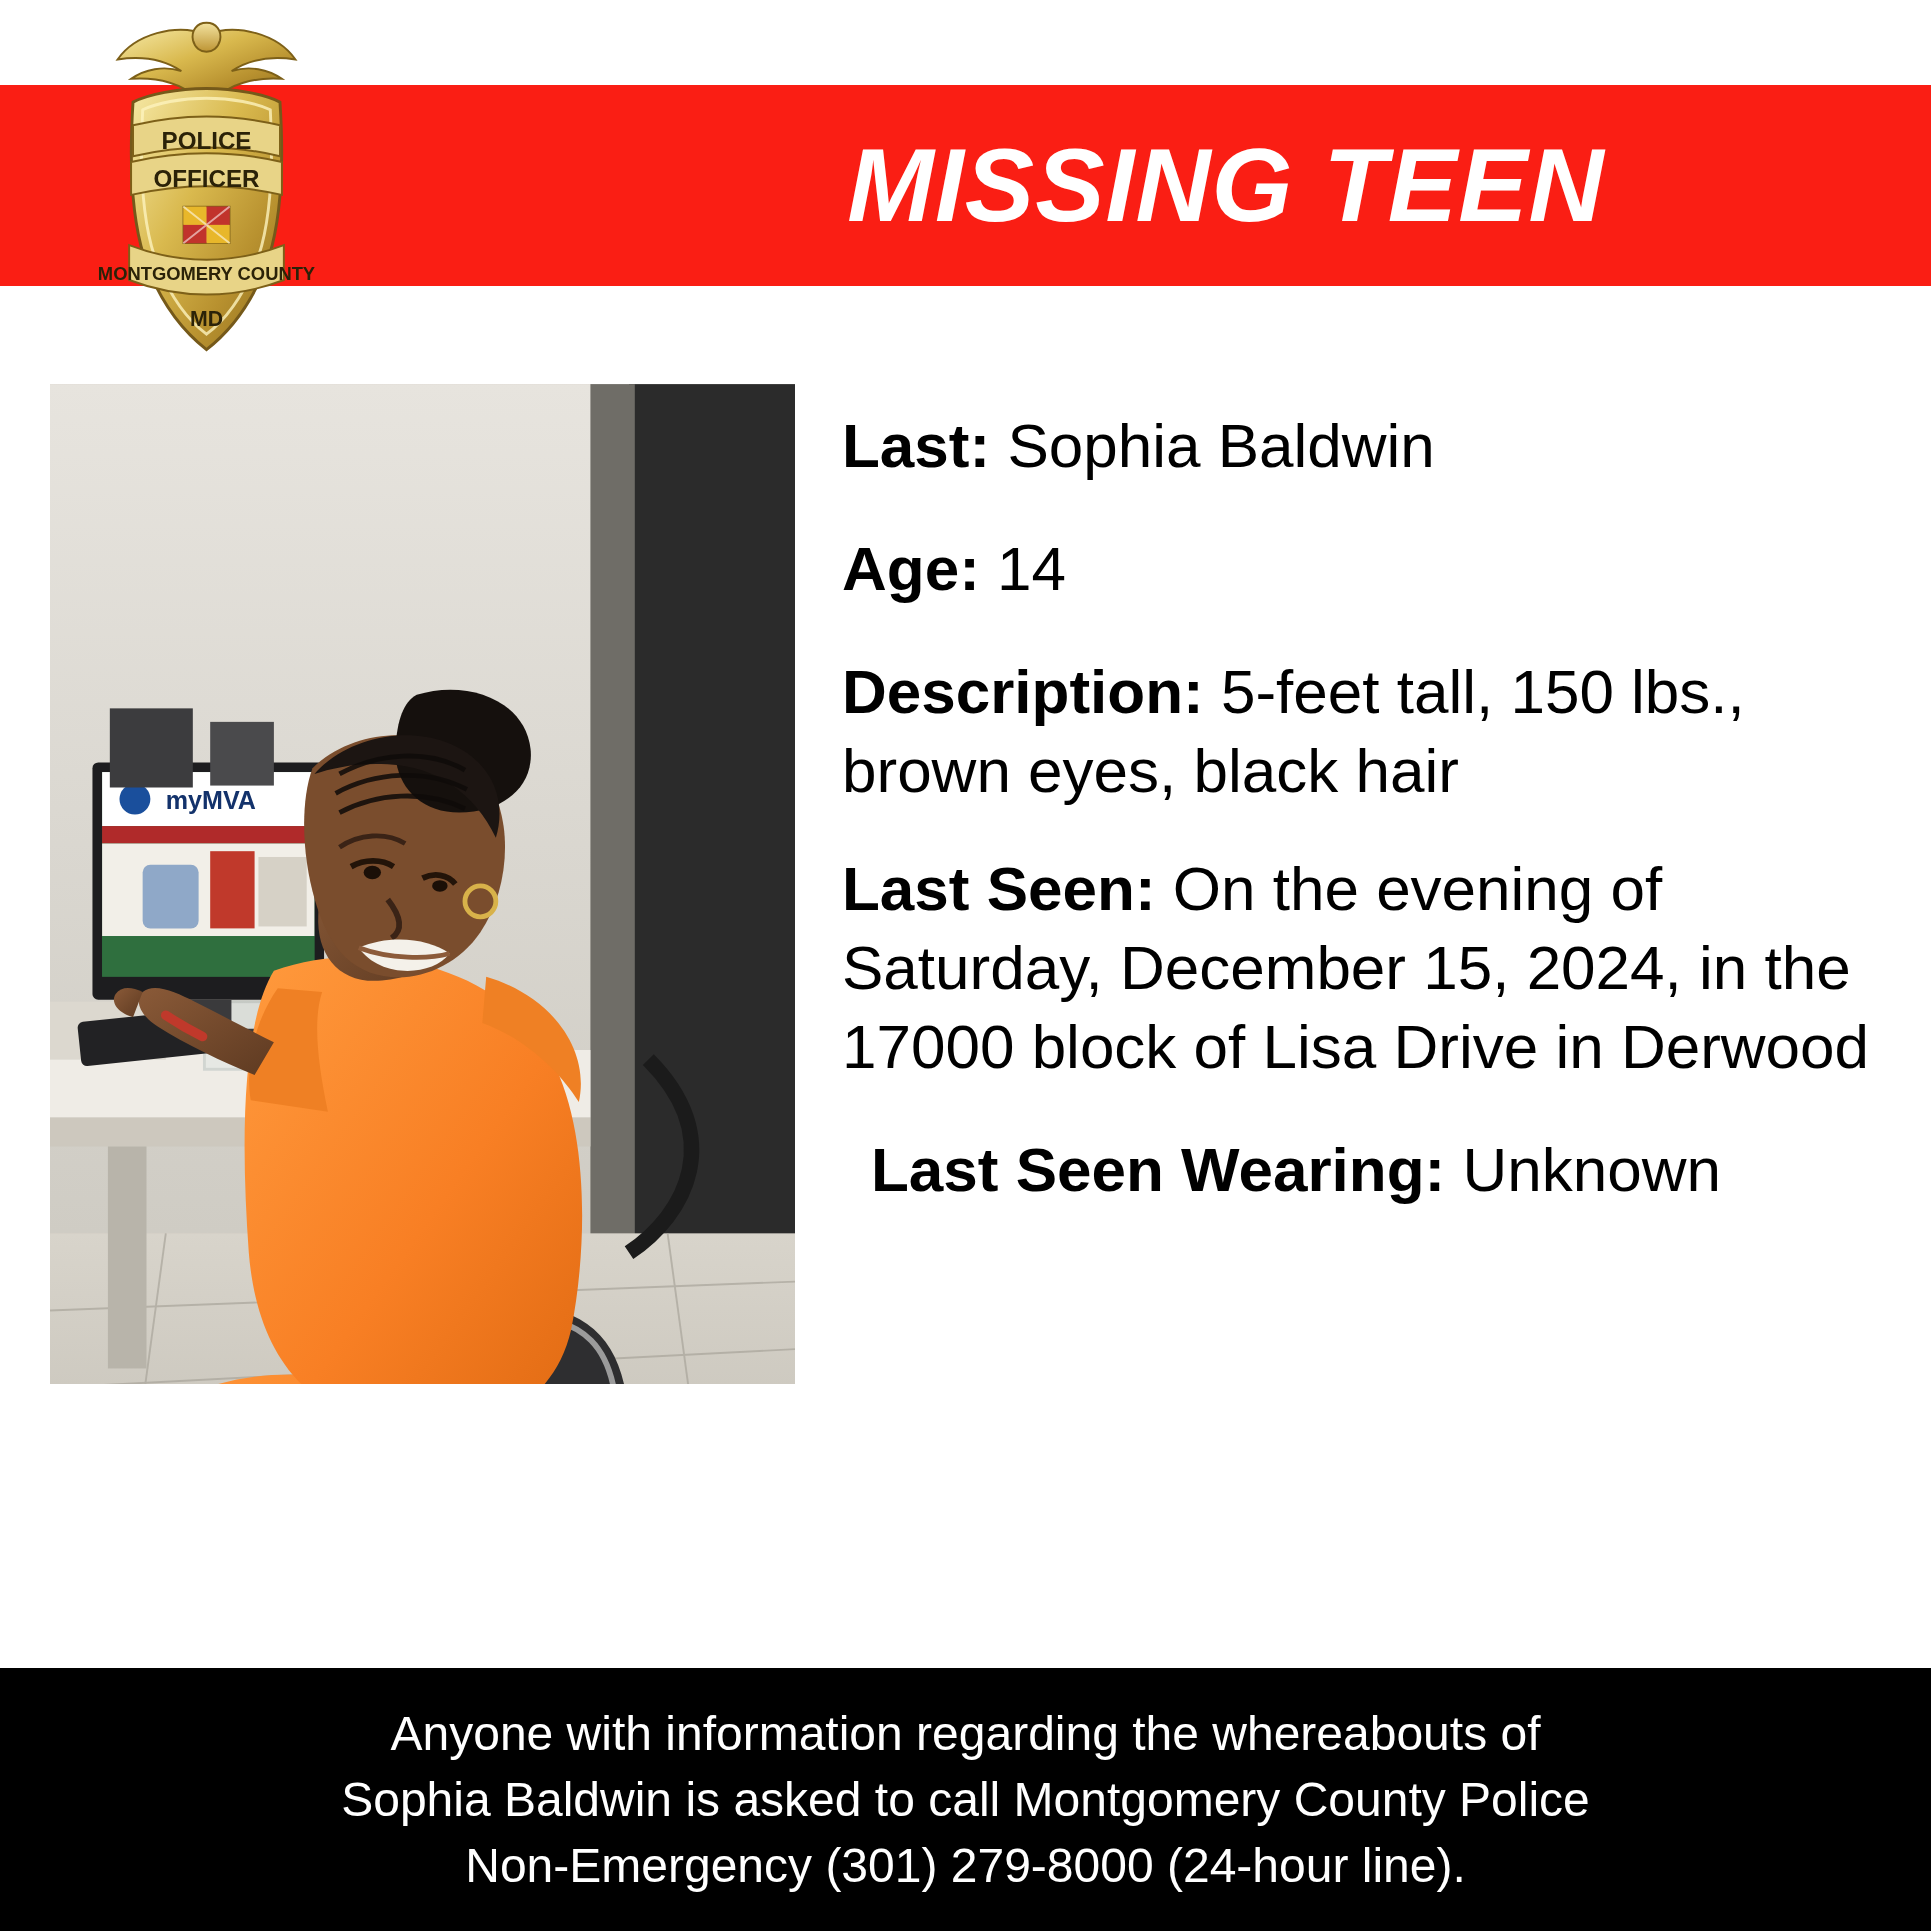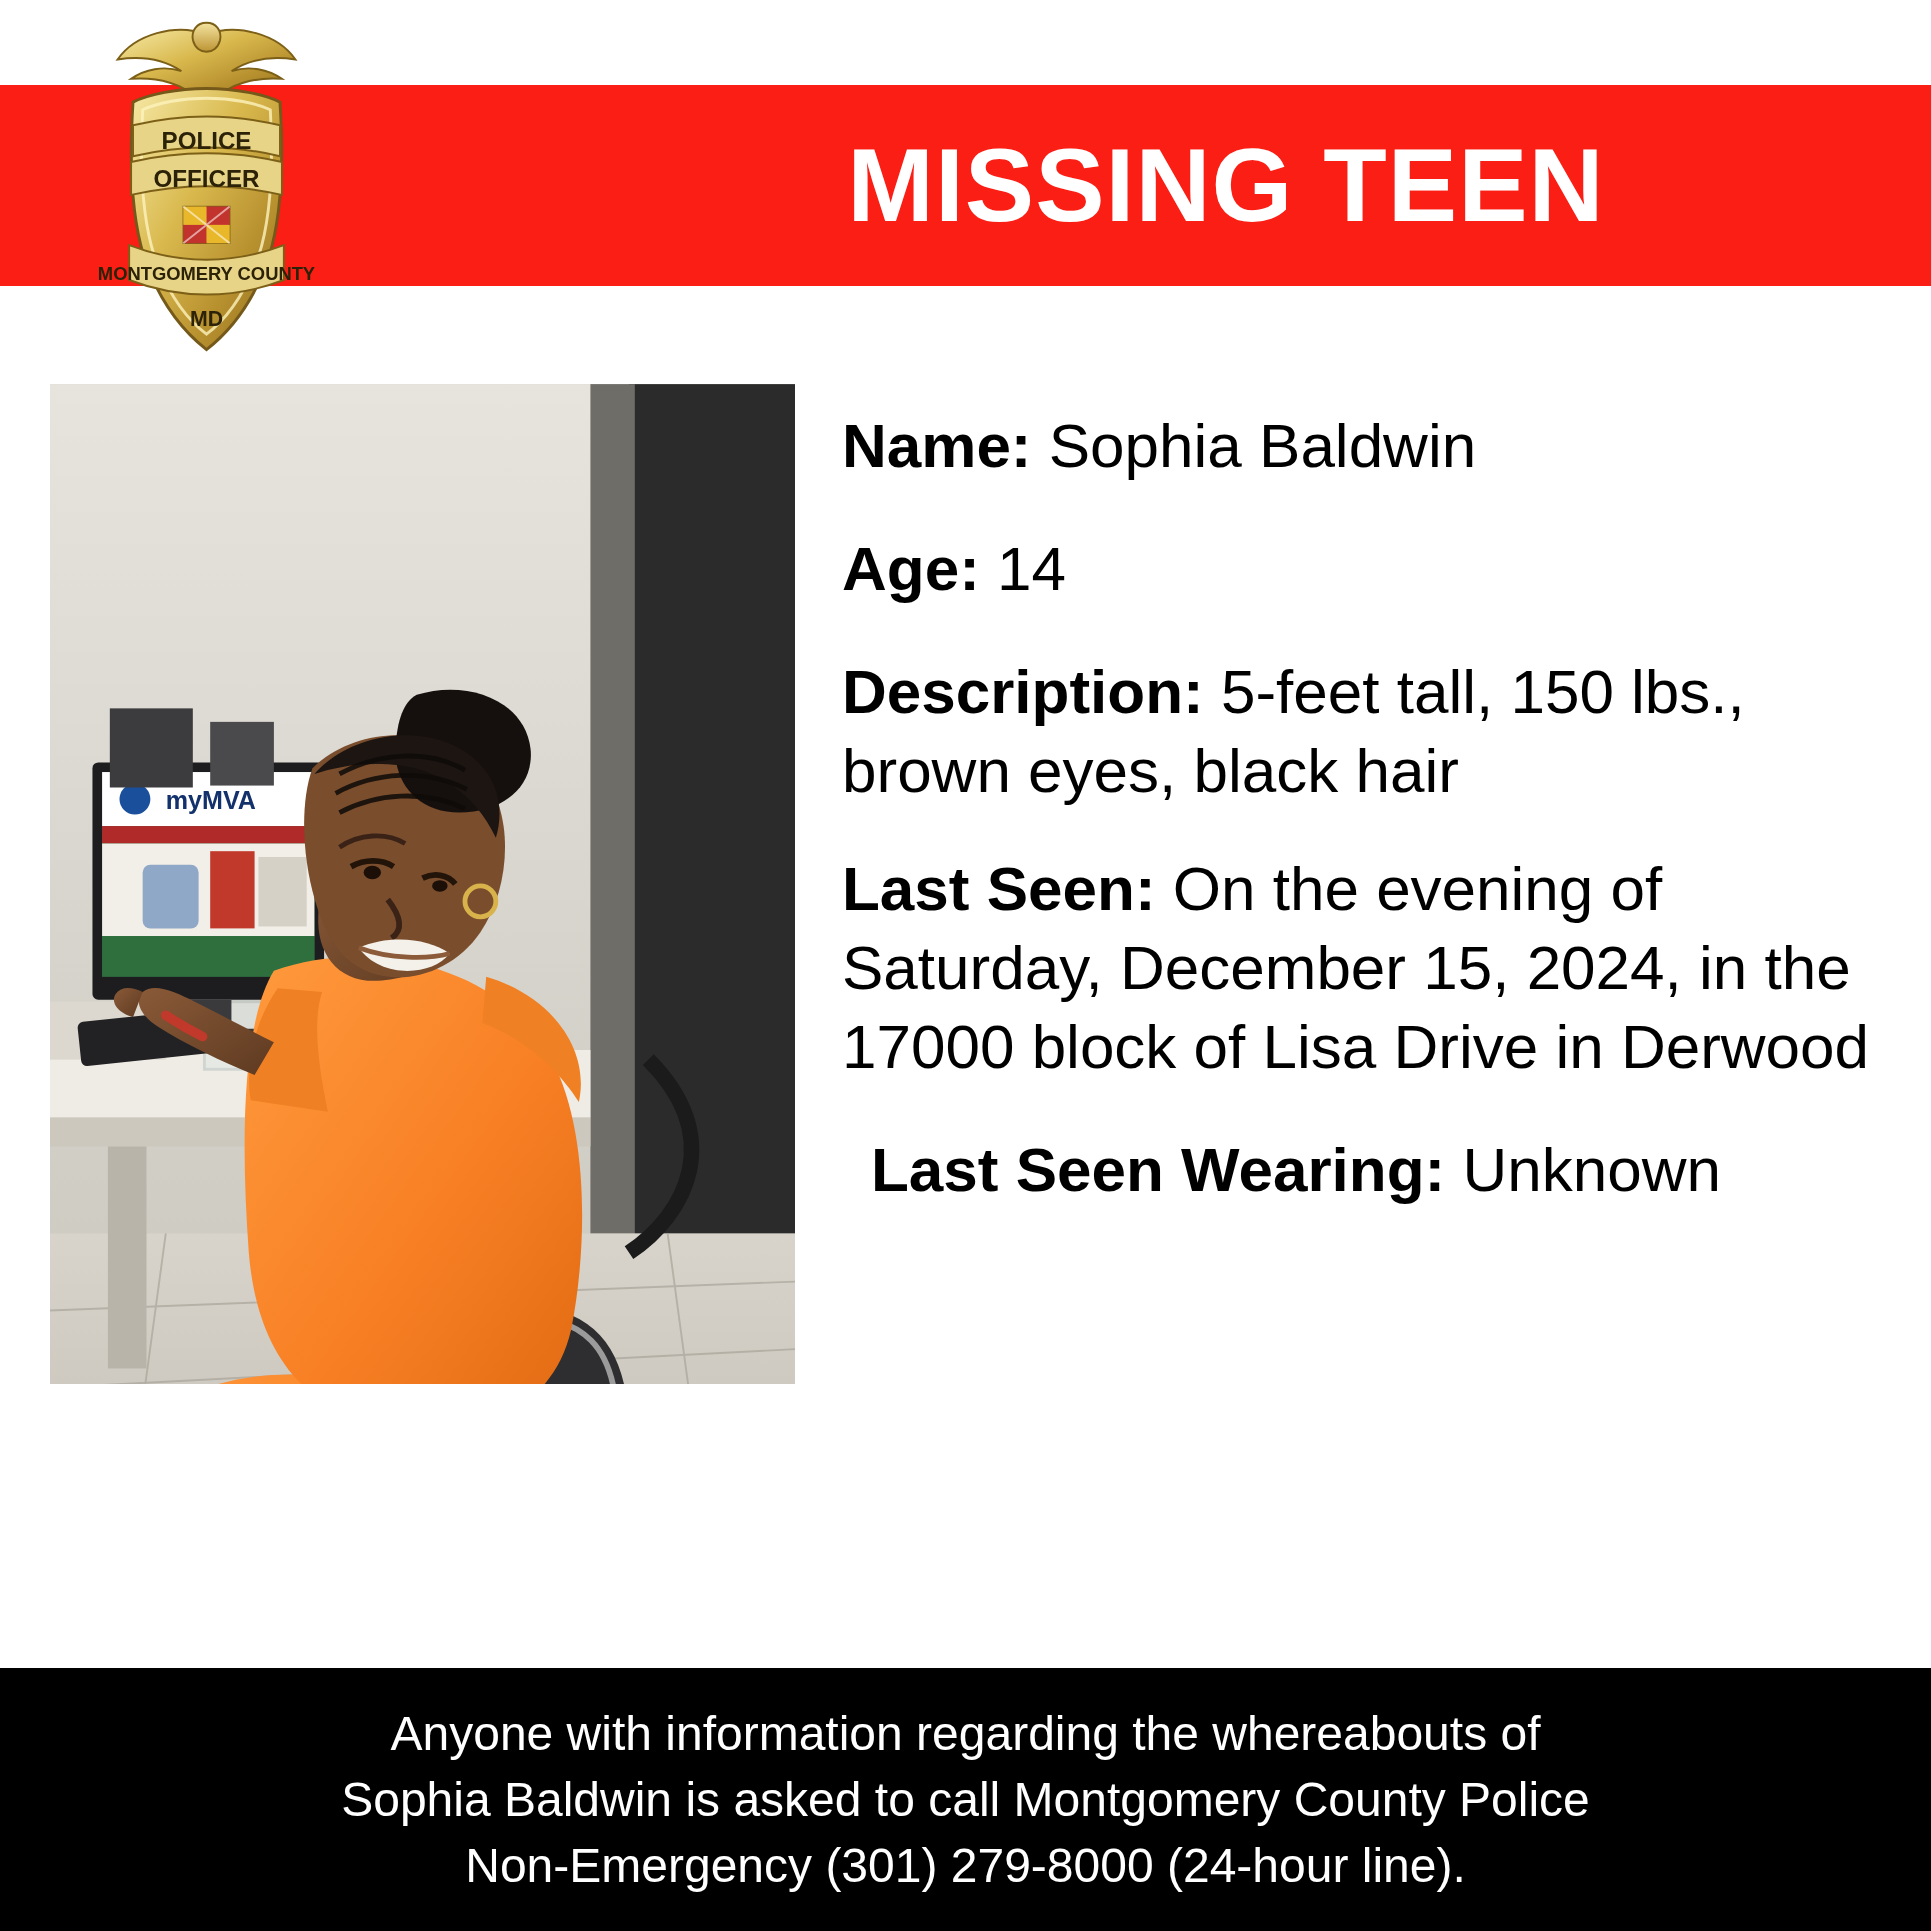--- a/index.html
+++ b/index.html
@@ -26,20 +26,21 @@
     position: absolute;
     left: 579px; top: 118px;
     width: 1294px;
     text-align: center;
     color: #ffffff;
     font-size: 104px;
     font-weight: bold;
     letter-spacing: 1px;
     line-height: 135px;
     white-space: nowrap;
+    font-style: italic;
   }
 
   
   .badge-wrap {
     position: absolute;
     left: 75px; top: 17.4px;
     width: 263px; height: 350px;
   }
   .badge-wrap svg { display: block; width: 263px; height: 350px; }
 
@@ -252,21 +253,21 @@
       <path d="M320 584 C352 570 392 574 414 590 C396 614 342 616 320 584 Z" fill="#f4f1ea"></path>
       <path d="M320 584 C352 596 392 596 414 590" stroke="#8c5b3a" stroke-width="5" fill="none"></path>
 
       <circle cx="446" cy="536" r="16" fill="none" stroke="#d8b24a" stroke-width="5"></circle>
     </svg>
   </div>
 
   <div class="details">
 
     <div class="line">
-      <span class="lbl">Name:</span>
+      <span class="lbl">Last:</span>
       <span>Sophia Baldwin</span>
     </div>
 
     <div class="line">
       <span class="lbl">Age:</span>
       <span>14</span>
     </div>
 
     <div class="line tight">
       <span class="lbl">Description:</span>

